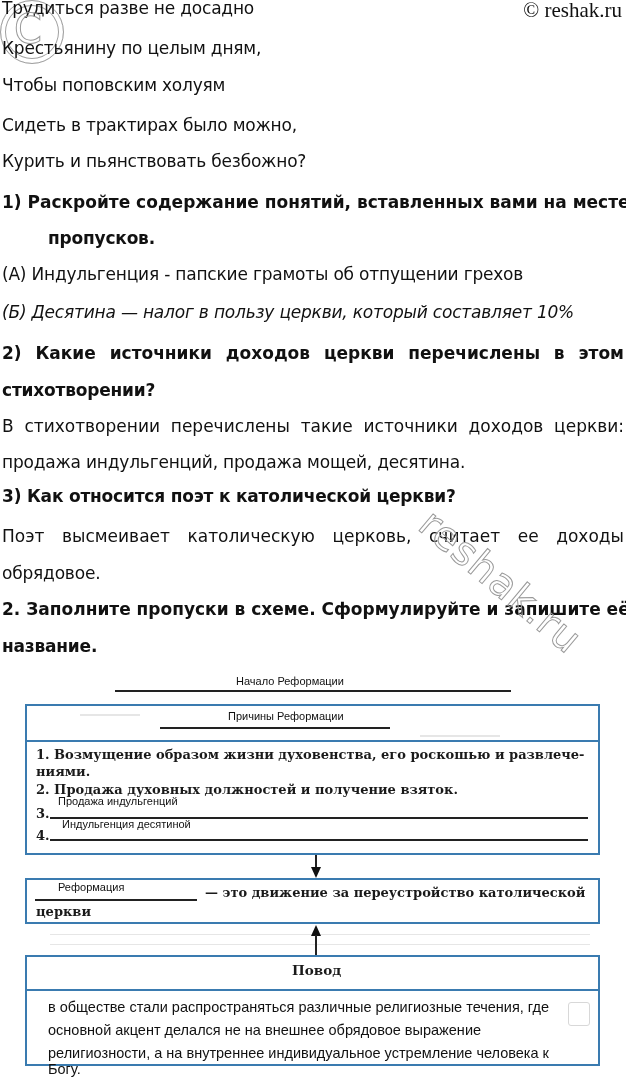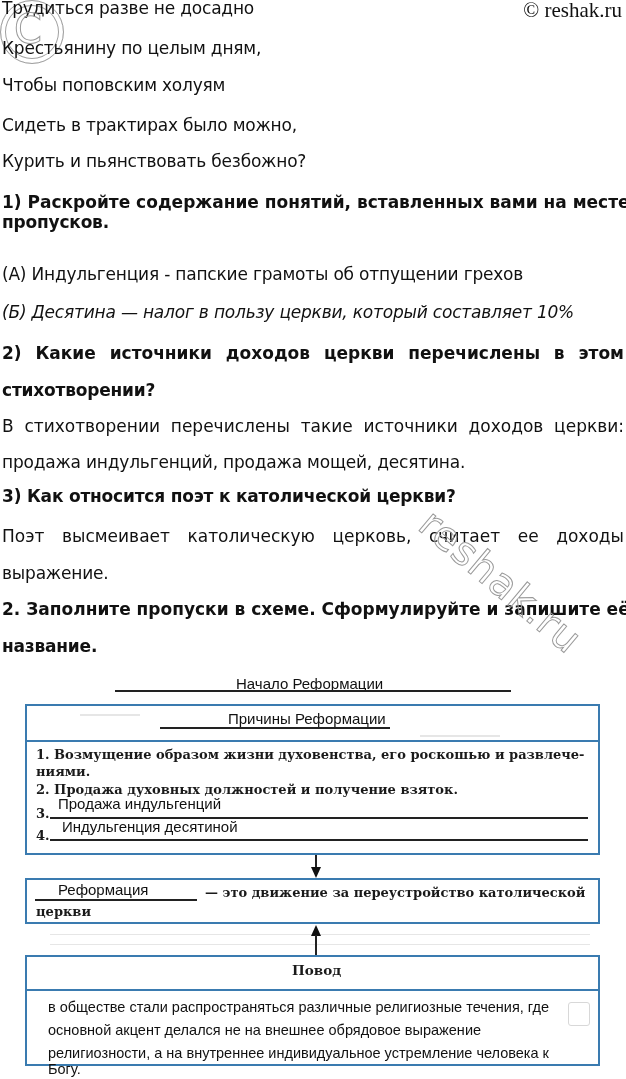--- a/index.html
+++ b/index.html
@@ -10,21 +10,21 @@
   .justify { position:absolute; left:2px; width:622px; font-size:17px; text-align:justify; text-align-last:justify; white-space:nowrap; }
   .justify.bold { font-size:17px; }
   .watermark-top { position:absolute; right:4px; top:-2px; font-family:"Liberation Serif", serif; font-size:21px; color:#111; }
   .wm { position:absolute; color:transparent; -webkit-text-stroke:1px #9a9a9a; font-family:"DejaVu Sans", sans-serif; }
   .wm-text { left:440px; top:500px; font-size:40px; transform:rotate(40deg); transform-origin:left top; letter-spacing:1px; }
   .wm-c { left:480px; top:555px; width:62px; height:62px; border:1.2px solid #a0a0a0; border-radius:50%;
           box-shadow: inset 0 0 0 4px #fff, inset 0 0 0 5px #a0a0a0; }
   .wm-c span { position:absolute; left:14px; top:6px; font-size:40px; color:transparent; -webkit-text-stroke:1px #9a9a9a; }
 
   
-  .hand { font-family:"Liberation Sans", sans-serif; font-size:15px; color:#111; position:absolute; white-space:nowrap; }
+  .hand { font-family:"Liberation Sans", sans-serif; font-size:11px; color:#111; position:absolute; white-space:nowrap; }
   .uline { position:absolute; height:1.5px; background:#222; }
   .box { position:absolute; border:2px solid #3a7bb0; box-sizing:border-box; background:transparent; }
   .hdiv { position:absolute; height:2px; background:#3a7bb0; }
   .print { font-family:"DejaVu Serif", serif; font-weight:bold; font-size:13px; position:absolute; white-space:nowrap; color:#1a1a1a; }
   .vline { position:absolute; width:1.5px; background:#222; }
   .arrow-down { position:absolute; width:0; height:0; border-left:5px solid transparent; border-right:5px solid transparent; border-top:11px solid #111; }
   .arrow-up { position:absolute; width:0; height:0; border-left:5px solid transparent; border-right:5px solid transparent; border-bottom:11px solid #111; }
   .calibri { font-family:"Liberation Sans", sans-serif; font-size:14.5px; position:absolute; white-space:nowrap; color:#111; }
   .speck { position:absolute; background:#e6e6e6; }
 </style>
@@ -33,32 +33,32 @@
 
 <div class="watermark-top">© reshak.ru</div>
 
 <div class="line" style="top:-2px;">Трудиться разве не досадно</div>
 <div class="line" style="top:38px;">Крестьянину по целым дням,</div>
 <div class="line" style="top:75px;">Чтобы поповским холуям</div>
 <div class="line" style="top:115px;">Сидеть в трактирах было можно,</div>
 <div class="line" style="top:151px;">Курить и пьянствовать безбожно?</div>
 
 <div class="justify bold" style="top:192px;">1) Раскройте содержание понятий, вставленных вами на месте</div>
-<div class="line bold" style="top:212px;">пропусков.</div>
+<div class="line bold" style="top:228px;margin-left:46px;">пропусков.</div>
 <div class="line" style="top:264px;">(А) Индульгенция - папские грамоты об отпущении грехов</div>
 <div class="line" style="top:302px;font-style:italic;">(Б) Десятина — налог в пользу церкви, который составляет 10%</div>
 
 <div class="justify bold" style="top:343px;">2) Какие источники доходов церкви перечислены в этом</div>
 <div class="line bold" style="top:380px;">стихотворении?</div>
 <div class="justify" style="top:416px;">В стихотворении перечислены такие источники доходов церкви:</div>
 <div class="line" style="top:452px;">продажа индульгенций, продажа мощей, десятина.</div>
 
 <div class="line bold" style="top:486px;">3) Как относится поэт к католической церкви?</div>
 <div class="justify" style="top:526px;">Поэт высмеивает католическую церковь, считает ее доходы</div>
-<div class="line" style="top:563px;">выражение.</div>
+<div class="line" style="top:563px;">обрядовое.</div>
 
 <div class="justify bold" style="top:599px;">2. Заполните пропуски в схеме. Сформулируйте и запишите её</div>
 <div class="line bold" style="top:636px;">название.</div>
 
 <div class="wm wm-text">reshak.ru</div>
 <div class="wm-c">
     <span>C</span>
   </div>
 
 <div>

